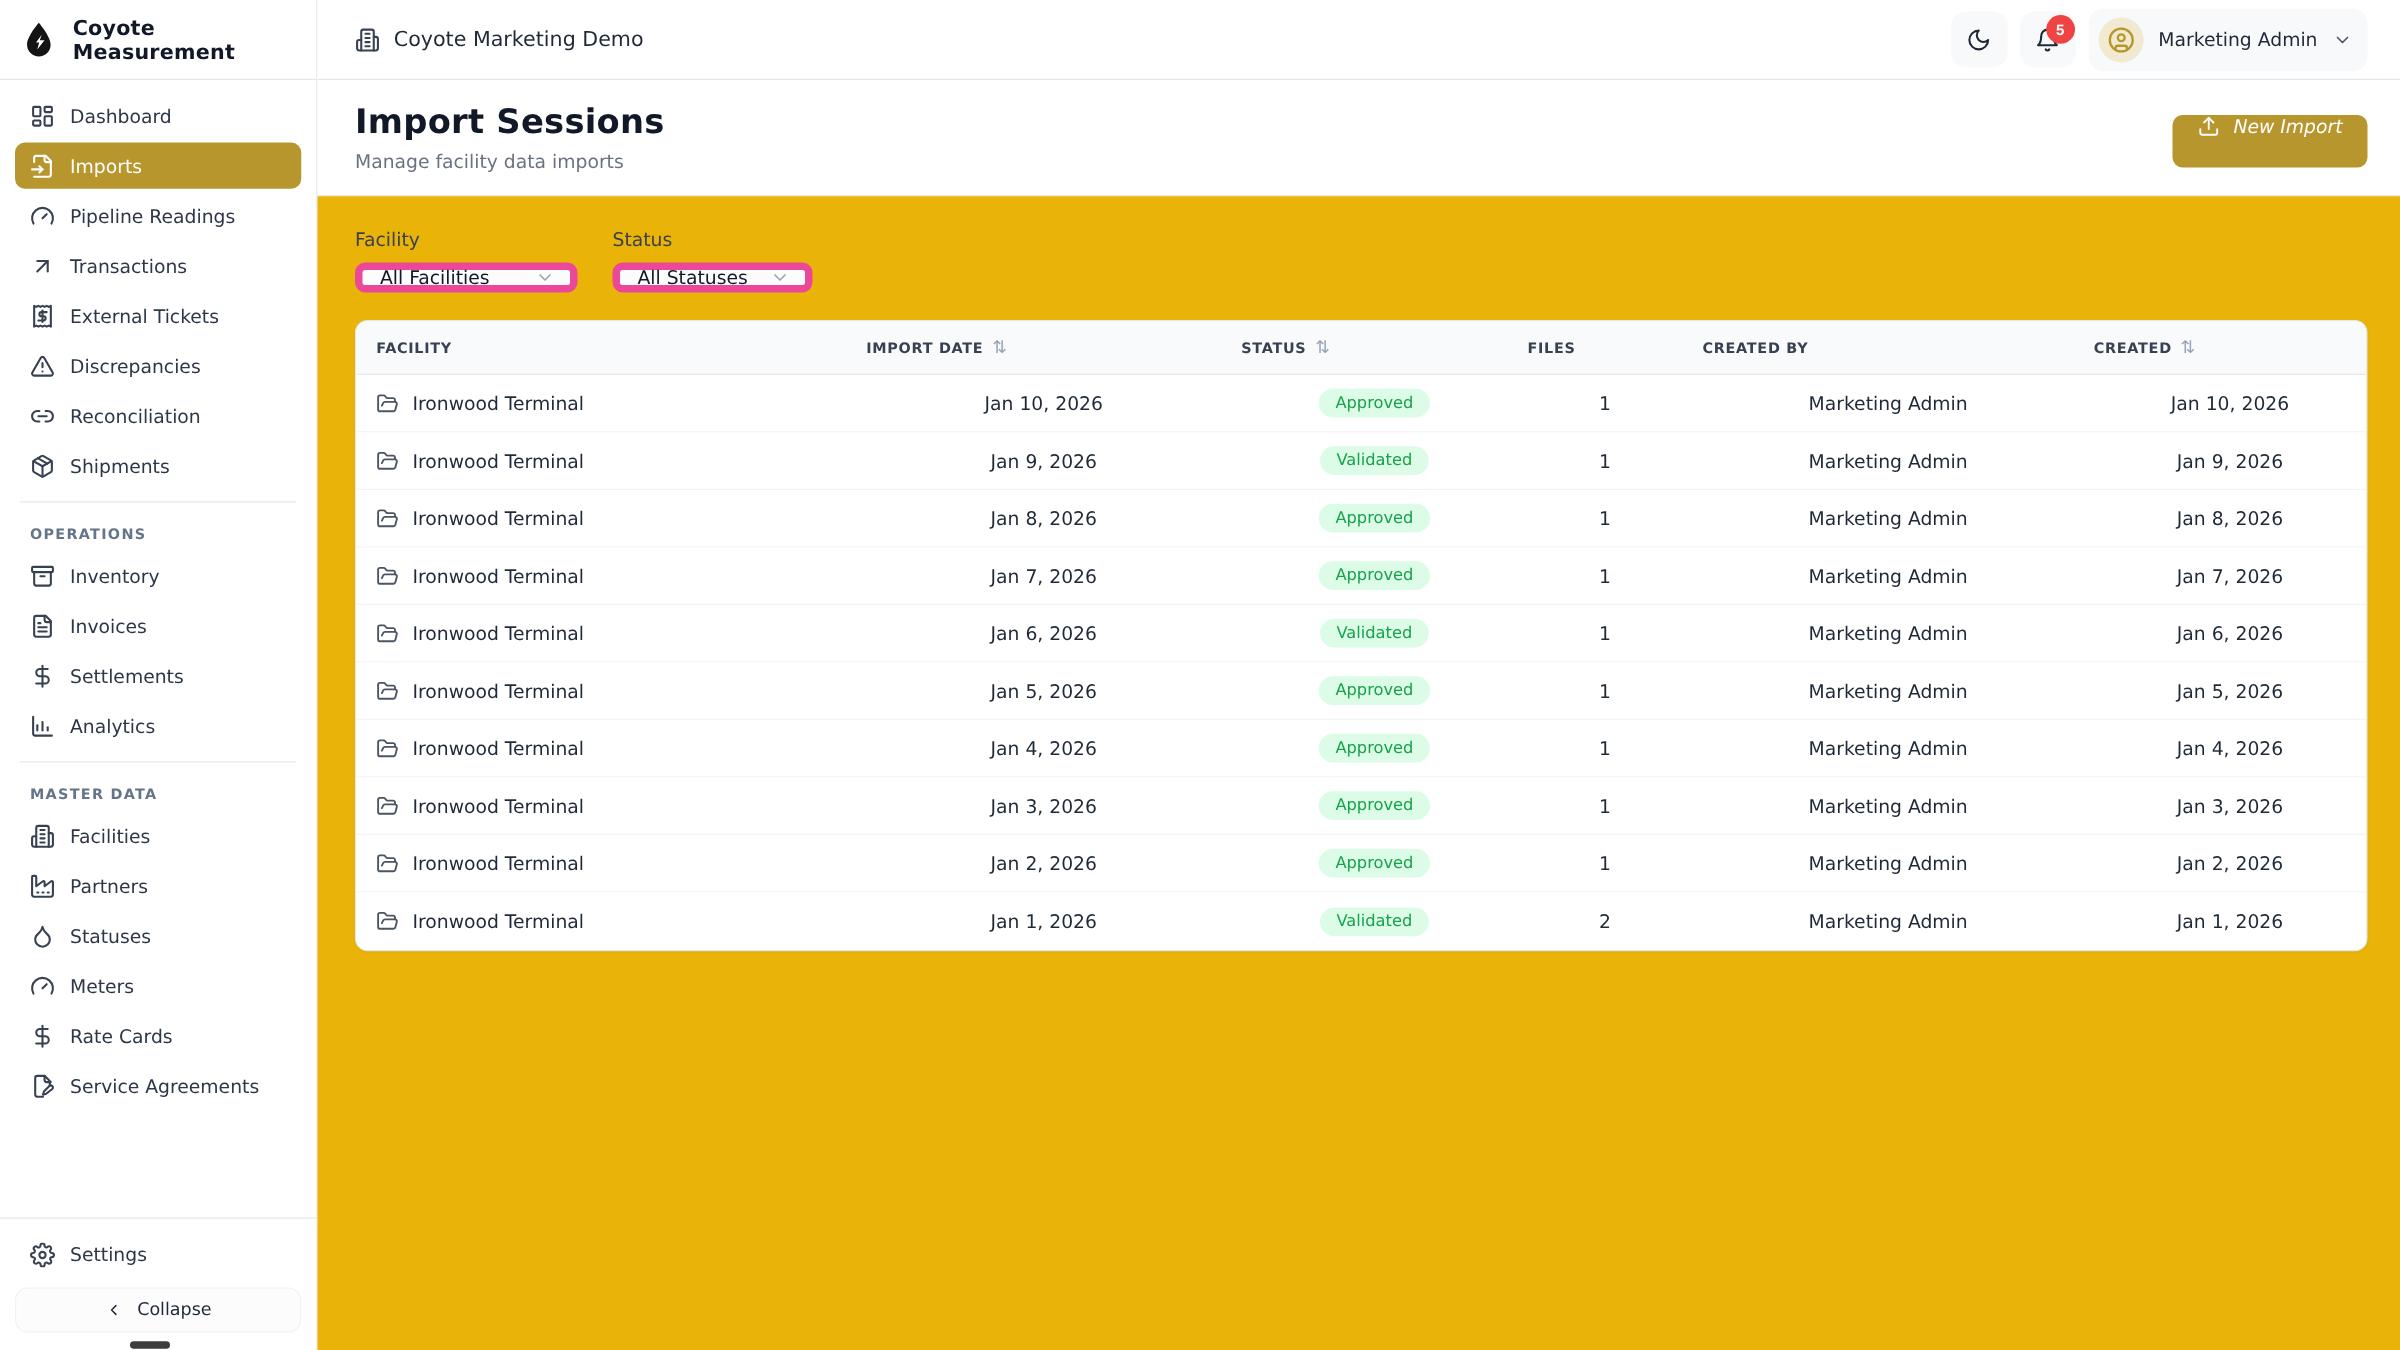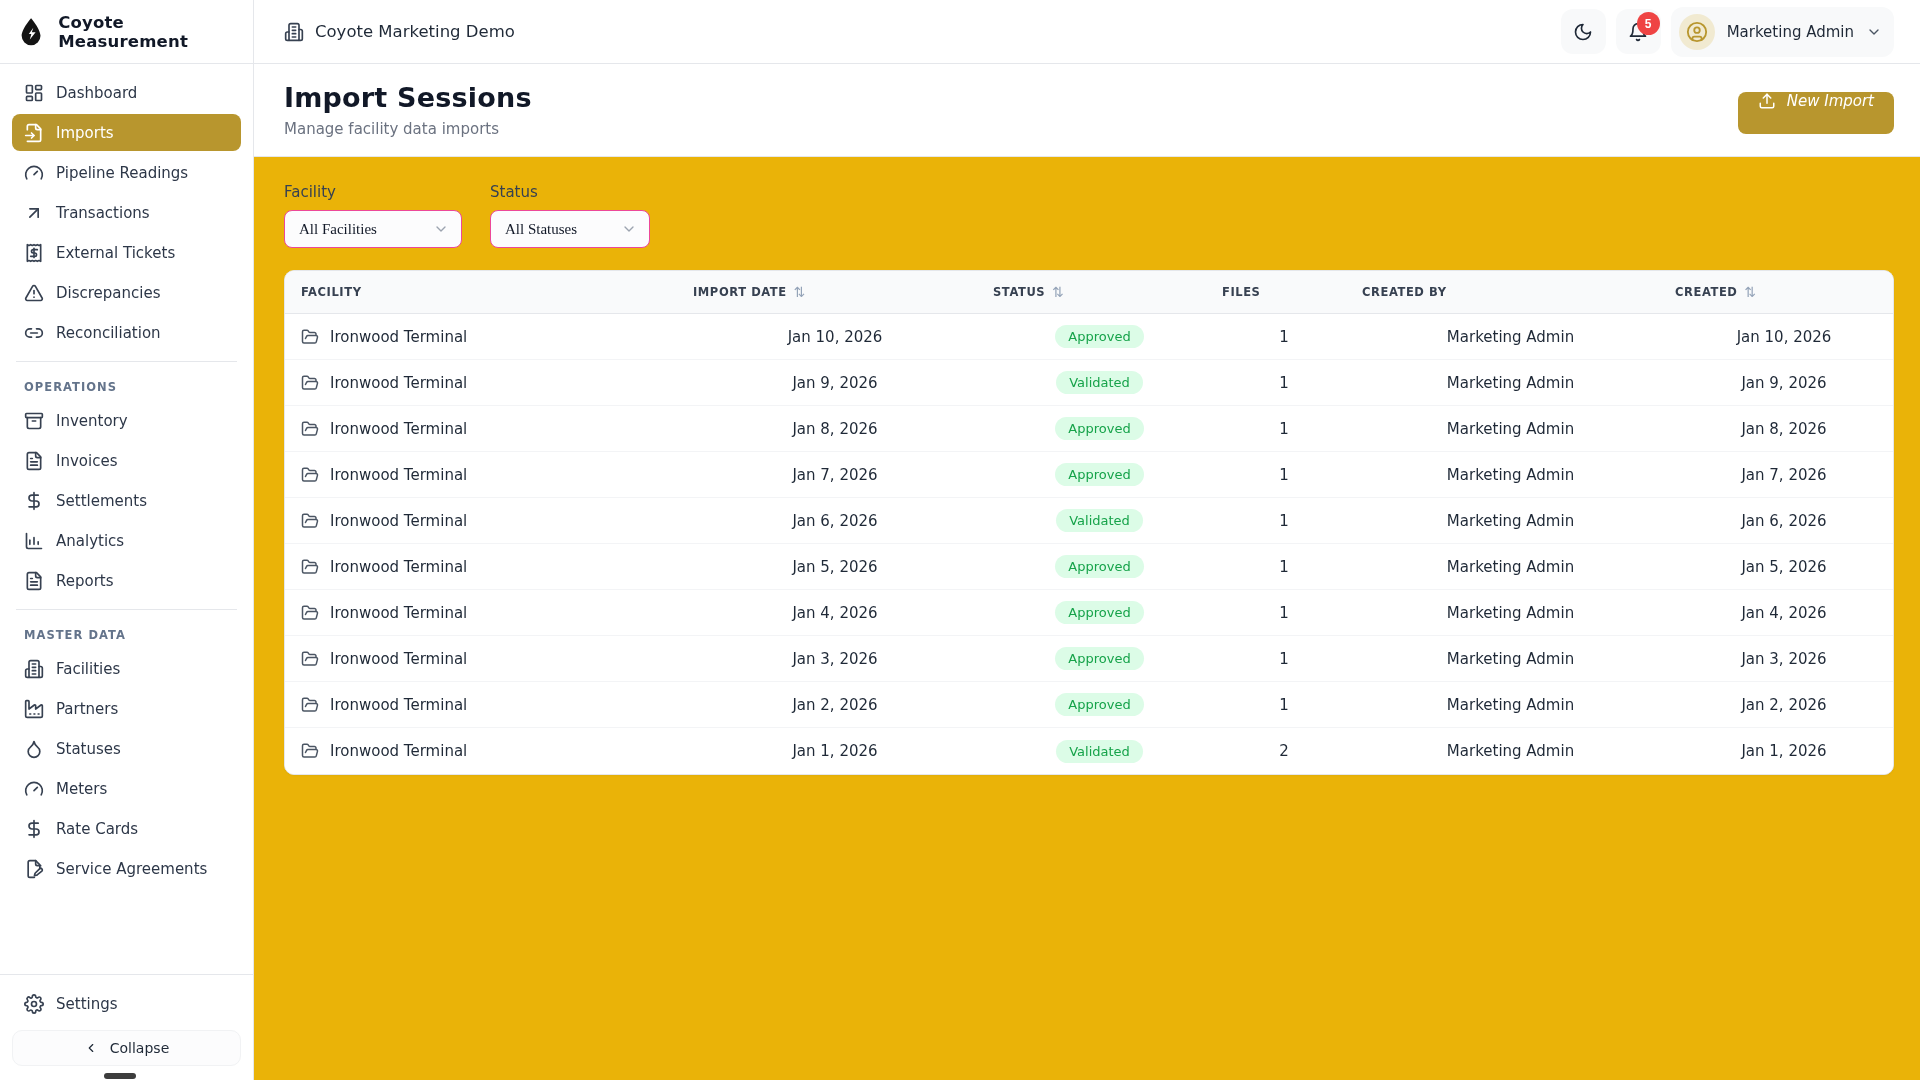--- a/index.html
+++ b/index.html
@@ -44,21 +44,21 @@
 
   .page-header { background:#fff; border-bottom:1px solid #e5e7eb; padding:18px 26px 0 30px; height:93px; display:flex; align-items:flex-start; }
   .page-title { font-size:27px; font-weight:800; color:#111827; letter-spacing:.2px; }
   .page-subtitle { font-size:15px; color:#6b7280; margin-top:7px; }
   .new-import-btn { margin-left:auto; margin-top:10px; height:42px; border:none; border-radius:8px; background:var(--accent,#b8962e); color:#fff; font-size:15px; display:flex; align-items:flex-start; gap:11px; padding:0 20px; cursor:pointer; font-family:inherit;font-style:italic; }
 
   .content { flex:1; background:#eab308; padding:26px 26px 0 30px; overflow:hidden; }
 
   .filters { display:flex; gap:28px; }
   .filter-label { font-size:15px; color:#374151; margin-bottom:9px; }
-  .select { height:38px; background:#fcfcfd; border:1px solid #ec4899; border-radius:8px; display:flex; align-items:center; justify-content:space-between; padding:0 12px 0 14px; font-size:15px; color:#111827; cursor:pointer;font-family:Liberation Serif, serif; }
+  .select { height:24px; background:#fcfcfd; border:6px solid #ec4899; border-radius:8px; display:flex; align-items:center; justify-content:space-between; padding:0 12px 0 14px; font-size:15px; color:#111827; cursor:pointer; }
   .select .chev { color:#9ca3af; }
   .select-facility { width:178px; }
   .select-status { width:160px; }
 
   .table-card { margin-top:22px; background:#fff; border:1px solid #e5e7eb; border-radius:10px; overflow:hidden; box-shadow:0 1px 2px rgba(16,24,40,.04); }
   .thead, .trow { display:grid; grid-template-columns:392px 300px 229px 140px 313px 1fr; align-items:center; }
   .thead { background:#f9fafb; height:43px; border-bottom:1px solid #e5e7eb; }
   .th { display:flex; align-items:center; gap:7px; padding-left:16px; font-size:11.5px; font-weight:700; color:#374151; letter-spacing:.05em; }
   .sort { color:#94a3b8; font-size:14px; font-weight:400; cursor:pointer; }
   .trow { height:46px; background:#fff; border-bottom:1px solid #f3f4f6; }
@@ -154,20 +154,31 @@
         <div class="nav-item">
           <span class="icon ic20">
             <svg viewBox="0 0 24 24" fill="none" stroke="currentColor" stroke-width="2" stroke-linecap="round" stroke-linejoin="round">
               <path d="M9 17H7A5 5 0 0 1 7 7h2"></path>
               <path d="M15 7h2a5 5 0 1 1 0 10h-2"></path>
               <line x1="8" x2="16" y1="12" y2="12"></line>
             </svg>
           </span>
           <span>Reconciliation</span>
         </div>
+        <div class="nav-item">
+          <span class="icon ic20">
+            <svg viewBox="0 0 24 24" fill="none" stroke="currentColor" stroke-width="2" stroke-linecap="round" stroke-linejoin="round">
+              <path d="M16.5 9.4 7.55 4.24"></path>
+              <path d="M21 16V8a2 2 0 0 0-1-1.73l-7-4a2 2 0 0 0-2 0l-7 4A2 2 0 0 0 3 8v8a2 2 0 0 0 1 1.73l7 4a2 2 0 0 0 2 0l7-4A2 2 0 0 0 21 16z"></path>
+              <path d="M3.3 7 12 12l8.7-5"></path>
+              <path d="M12 22V12"></path>
+            </svg>
+          </span>
+          <span>Shipments</span>
+        </div>
         <div class="nav-divider"></div>
         <div class="nav-section-label">OPERATIONS</div>
         <div class="nav-item">
           <span class="icon ic20">
             <svg viewBox="0 0 24 24" fill="none" stroke="currentColor" stroke-width="2" stroke-linecap="round" stroke-linejoin="round">
               <rect x="2" y="3" width="20" height="5" rx="1"></rect>
               <path d="M4 8v11a2 2 0 0 0 2 2h12a2 2 0 0 0 2-2V8"></path>
               <path d="M10 12h4"></path>
             </svg>
           </span>
@@ -197,32 +208,20 @@
         <div class="nav-item">
           <span class="icon ic20">
             <svg viewBox="0 0 24 24" fill="none" stroke="currentColor" stroke-width="2" stroke-linecap="round" stroke-linejoin="round">
               <path d="M3 3v16a2 2 0 0 0 2 2h16"></path>
               <path d="M7 16v-5"></path>
               <path d="M12 16V8"></path>
               <path d="M17 16v-3"></path>
             </svg>
           </span>
           <span>Analytics</span>
-        </div>
-        <div class="nav-item">
-          <span class="icon ic20">
-            <svg viewBox="0 0 24 24" fill="none" stroke="currentColor" stroke-width="2" stroke-linecap="round" stroke-linejoin="round">
-              <path d="M15 2H6a2 2 0 0 0-2 2v16a2 2 0 0 0 2 2h12a2 2 0 0 0 2-2V7Z"></path>
-              <path d="M14 2v4a2 2 0 0 0 2 2h4"></path>
-              <path d="M10 9H8"></path>
-              <path d="M16 13H8"></path>
-              <path d="M16 17H8"></path>
-            </svg>
-          </span>
-          <span>Reports</span>
         </div>
         <div class="nav-divider"></div>
         <div class="nav-section-label">MASTER DATA</div>
         <div class="nav-item">
           <span class="icon ic20">
             <svg viewBox="0 0 24 24" fill="none" stroke="currentColor" stroke-width="2" stroke-linecap="round" stroke-linejoin="round">
               <path d="M6 22V4a2 2 0 0 1 2-2h8a2 2 0 0 1 2 2v18Z"></path>
               <path d="M6 12H4a2 2 0 0 0-2 2v6a2 2 0 0 0 2 2h2"></path>
               <path d="M18 9h2a2 2 0 0 1 2 2v9a2 2 0 0 1-2 2h-2"></path>
               <path d="M10 6h4"></path>

